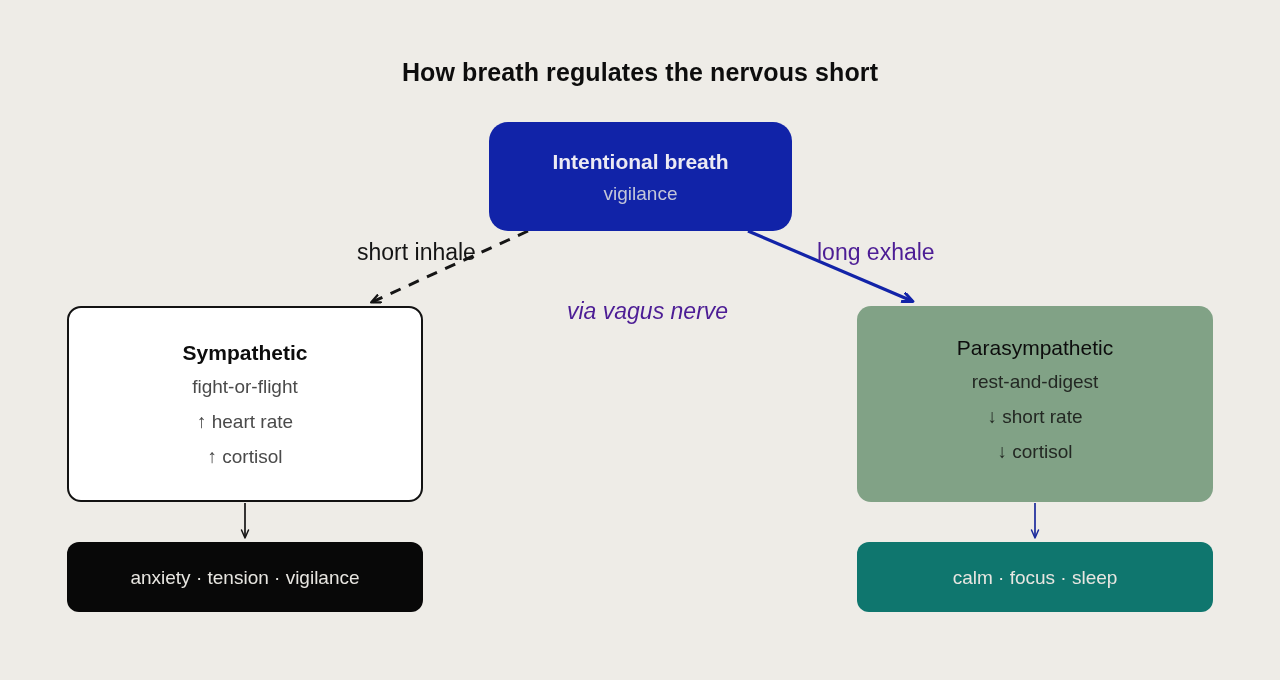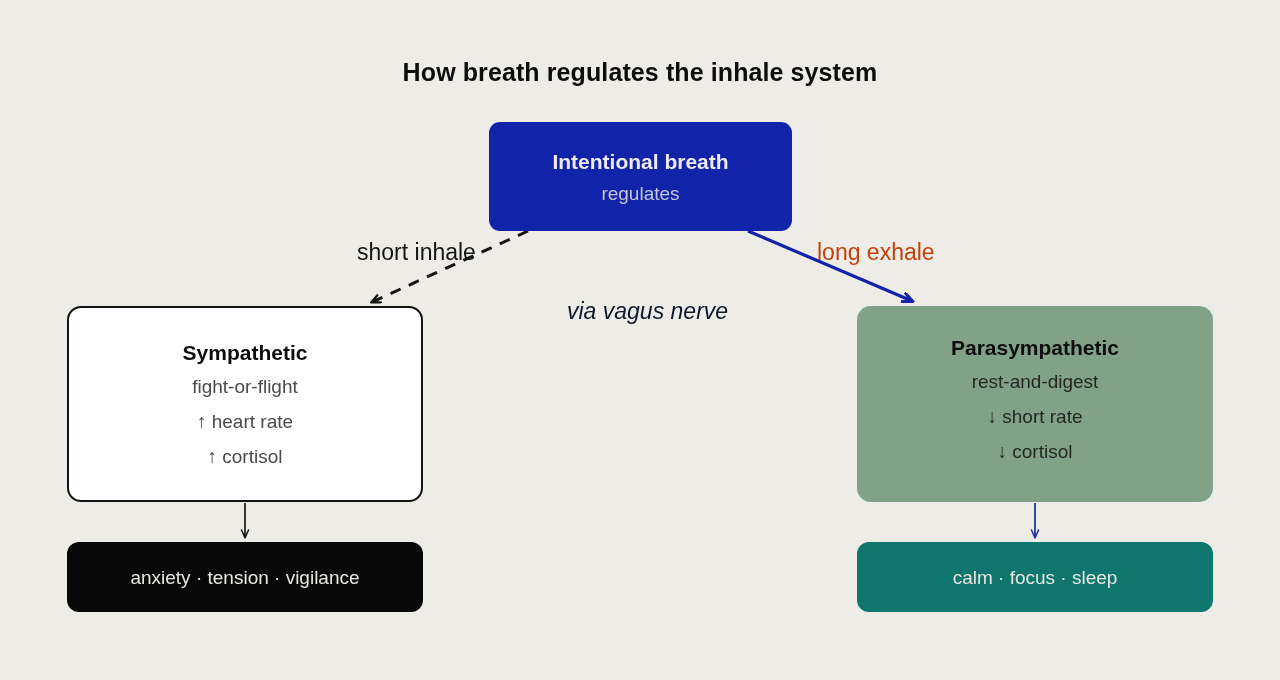--- a/index.html
+++ b/index.html
@@ -54,21 +54,21 @@
     justify-content: center;
   }
 
   
   #node-breath {
     left: 489px;
     top: 122px;
     width: 303px;
     height: 109px;
     background: #1123a8;
-    border-radius: 11px;
+    border-radius: 19px;
   }
   #node-breath .node-title {
     font-size: 21px;
     font-weight: bold;
     color: #eceaf3;
     line-height: 1;
     margin-bottom: 12px;
   }
   #node-breath .node-sub {
     font-size: 19px;
@@ -106,21 +106,21 @@
   #node-parasympathetic {
     left: 857px;
     top: 306px;
     width: 356px;
     height: 196px;
     background: #81a286;
     border-radius: 14px;
   }
   #node-parasympathetic .node-title {
     font-size: 21px;
-    font-weight: bold;
+    font-weight: normal;
     color: #0d0d0d;
     line-height: 1;
     margin-bottom: 14px;
     text-align: center;
   }
   #node-parasympathetic .node-sub,
   #node-parasympathetic .node-line {
     font-size: 19px;
     color: #232823;
     line-height: 1;
@@ -166,35 +166,35 @@
     white-space: nowrap;
   }
   #label-short-inhale {
     left: 357px;
     top: 241px;
     color: #151515;
   }
   #label-long-exhale {
     left: 817px;
     top: 241px;
-    color: #c2410c;
+    color: #4c1d95;
   }
   #label-vagus {
     left: 567px;
     top: 300px;
-    color: #0f172a;
+    color: #4c1d95;
     font-style: italic;
   }
 </style>
 </head>
 <body>
 
 <div id="canvas">
 
-  <div id="page-title">How breath regulates the inhale system</div>
+  <div id="page-title">How breath regulates the nervous short</div>
 
   <svg id="edges" viewBox="0 0 1280 680" width="1280" height="680">
     <defs>
       <marker id="ah-black-open" markerWidth="12" markerHeight="12" refX="9" refY="5" orient="auto" markerUnits="userSpaceOnUse">
         <path d="M 1,1 L 10,5 L 1,9" fill="none" stroke="#151515" stroke-width="2.2" stroke-linecap="round" stroke-linejoin="round"></path>
       </marker>
       <marker id="ah-black-thin" markerWidth="11" markerHeight="11" refX="8" refY="4.5" orient="auto" markerUnits="userSpaceOnUse">
         <path d="M 1,1 L 9,4.5 L 1,8" fill="none" stroke="#151515" stroke-width="1.5" stroke-linecap="round" stroke-linejoin="round"></path>
       </marker>
       <marker id="ah-blue-open" markerWidth="14" markerHeight="14" refX="10" refY="5.5" orient="auto" markerUnits="userSpaceOnUse">
@@ -213,21 +213,21 @@
 
     <path d="M 1035,503 L 1035,537" fill="none" stroke="#1a2a9c" stroke-width="1.7" marker-end="url(#ah-blue-thin)"></path>
   </svg>
 
   <div class="edge-label" id="label-short-inhale">short inhale</div>
   <div class="edge-label" id="label-long-exhale">long exhale</div>
   <div class="edge-label" id="label-vagus">via vagus nerve</div>
 
   <div class="node" id="node-breath">
     <div class="node-title">Intentional breath</div>
-    <div class="node-sub">regulates</div>
+    <div class="node-sub">vigilance</div>
   </div>
 
   <div class="node" id="node-outcome-sympathetic">
     <div class="node-line">anxiety · tension · vigilance</div>
   </div>
 
   <div class="node" id="node-sympathetic">
     <div class="node-title">Sympathetic</div>
     <div class="node-sub">fight-or-flight</div>
     <div class="node-line">↑ heart rate</div>

